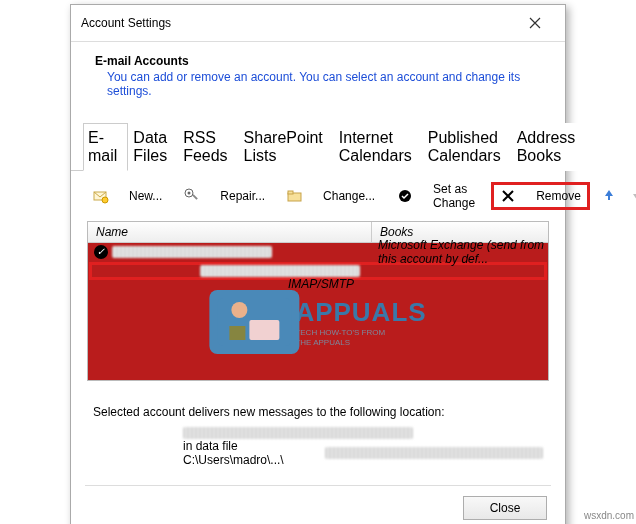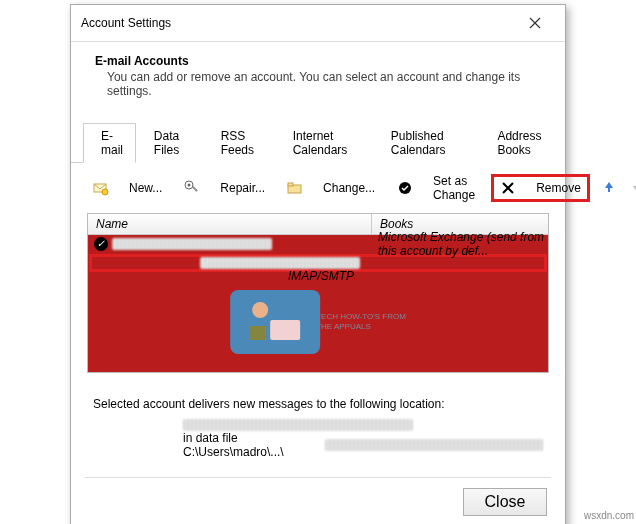--- a/index.html
+++ b/index.html
@@ -27,31 +27,31 @@
       padding: 6px 10px;
       border-bottom: 1px solid #ddd;
     }
     .titlebar-close {
       width: 40px; height: 24px;
       display: flex; align-items: center; justify-content: center;
       cursor: pointer;
     }
     .header-block { padding: 12px 24px 8px 24px; }
     .header-title { font-weight: bold; font-size: 12px; margin-bottom: 2px; }
-    .header-desc { font-size: 12px; color: #404040; margin-left: 12px; }
+    .header-desc { font-size: 12px; color: #1d4ed8; margin-left: 12px; }
     .tabs {
       display: flex;
       border-bottom: 1px solid #ccc;
       margin-top: 16px;
       padding-left: 12px;
       gap: 0;
     }
     .tab {
-      padding: 5px 10px 5px 17px;
-      font-size: 12px;
+      padding: 5px 10px 5px 4px;
+      font-size: 16px;
       border: 1px solid transparent;
       border-bottom: none;
       cursor: pointer;
       position: relative;
       top: 1px;
       background: #fff;
     }
     .tab.active {
       border: 1px solid #ccc;
       border-bottom: 1px solid #fff;
@@ -130,21 +130,21 @@
     .loc-line2 { margin-left: 90px; display: flex; align-items: center; gap: 4px; }
     .loc-line3 { margin-left: 90px; font-size: 12px; display: flex; align-items: center; gap: 4px; }
     .divider { margin: 8px 14px 0 14px; border-top: 1px solid #ddd; }
     .footer { display: flex; justify-content: flex-end; padding: 10px 18px 14px 0; }
     .close-btn {
       width: 84px; padding: 4px 0;
       text-align: center;
       border: 1px solid #adadad;
       background: linear-gradient(#f8f8f8,#e8e8e8);
       cursor: pointer;
-      font-size: 16px;
+      font-size: 12px;
     }
     .corner { position: absolute; right: 2px; bottom: 3px; font-size: 10px; color: #888; }
     .arrow-btn { cursor: pointer; padding: 2px; }
   </style>
 </head>
 <body>
 
 <div class="window">
   <div class="titlebar">
     <span>Account Settings</span>
@@ -157,20 +157,21 @@
 
   <div class="header-block">
     <div class="header-title">E-mail Accounts</div>
     <div class="header-desc">You can add or remove an account. You can select an account and change its settings.</div>
   </div>
 
   <div class="tabs">
     <div class="tab active">E-mail</div>
     <div class="tab">Data Files</div>
     <div class="tab">RSS Feeds</div>
+    <div class="tab">SharePoint Lists</div>
     <div class="tab">Internet Calendars</div>
     <div class="tab">Published Calendars</div>
     <div class="tab">Address Books</div>
   </div>
 
   <div class="toolbar">
     <div class="tbtn">
       <svg viewBox="0 0 16 16">
           <rect x="1" y="4" width="12" height="8" fill="#fff6d6" stroke="#caa94a"></rect>
           <path d="M1 4 L7 9 L13 4" stroke="#caa94a" fill="none"></path>
@@ -259,18 +260,19 @@
 <div class="watermark">
   <div class="wm-bubble">
     <svg width="90" height="64" viewBox="0 0 90 64">
         <rect x="8" y="8" width="74" height="48" rx="6" fill="#2fa5df"></rect>
         <circle cx="30" cy="20" r="8" fill="#f7d7a7"></circle>
         <rect x="40" y="30" width="30" height="20" fill="#fff" rx="2"></rect>
         <rect x="20" y="36" width="16" height="14" fill="#7aa049"></rect>
       </svg>
   </div>
   <div class="wm-text">
+    <span class="big">APPUALS</span>
     <span class="small">TECH HOW-TO'S FROM</span>
     <span class="small">THE APPUALS</span>
   </div>
 </div>
 
 <div class="corner">wsxdn.com</div>
 
 </body></html>

